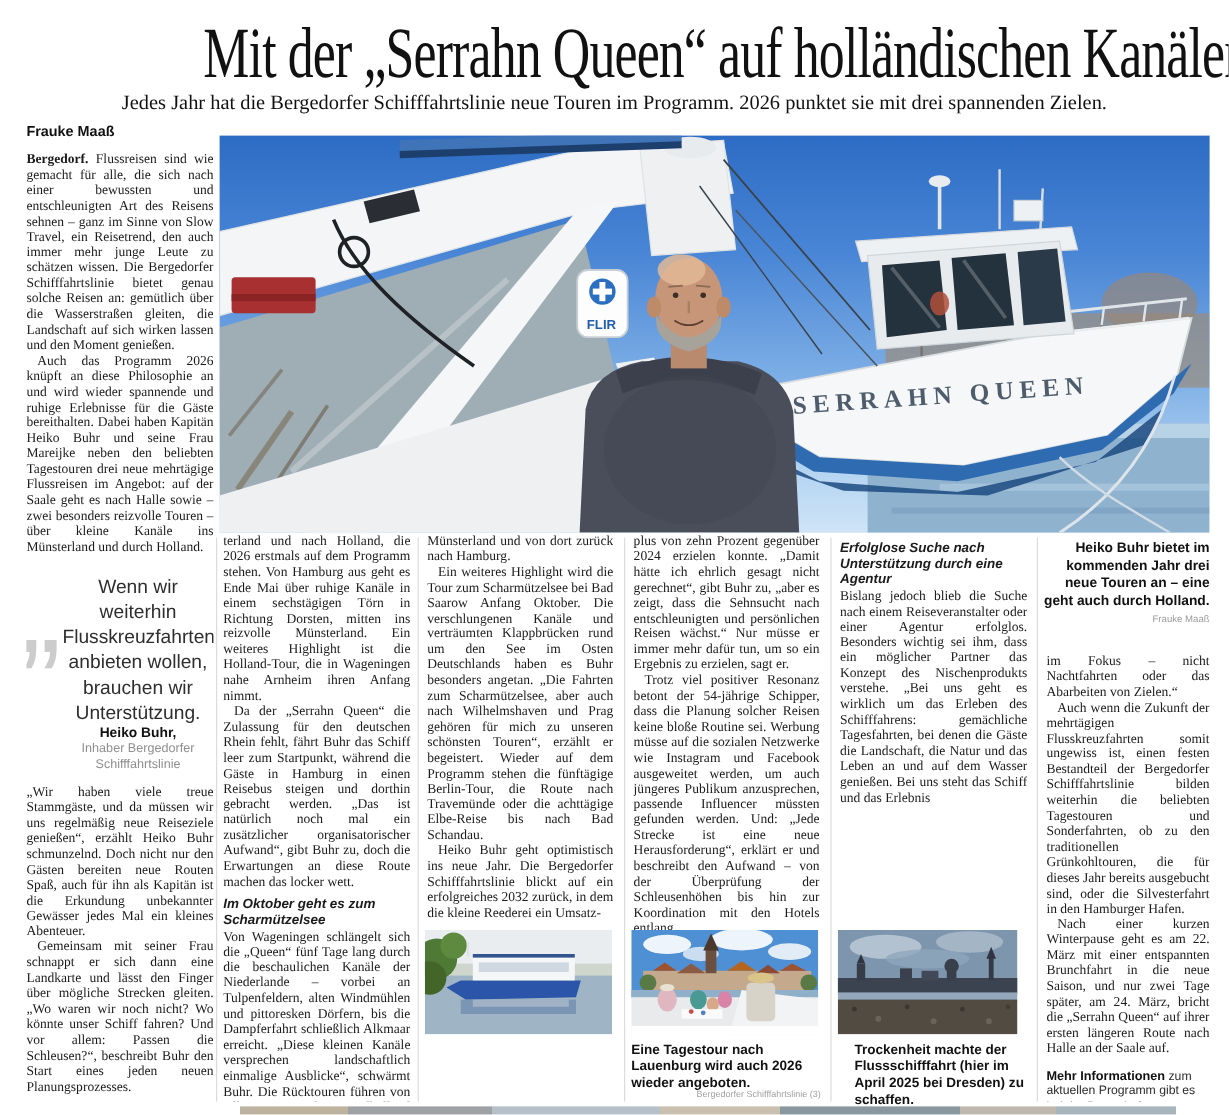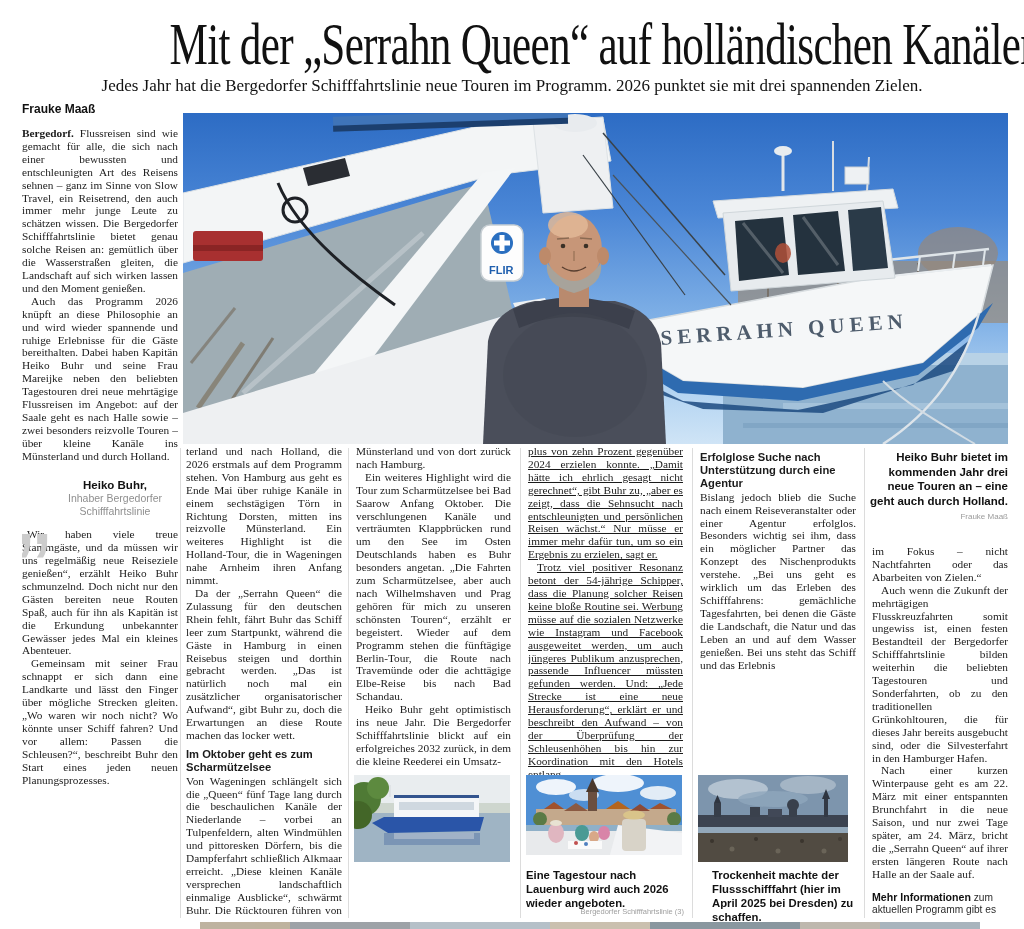--- a/index.html
+++ b/index.html
@@ -13,25 +13,25 @@
   .subhead{position:absolute;top:76px;left:0;width:1024px;text-align:center;font-size:17px;color:#111;}
   .byline{position:absolute;left:22px;top:102px;font-family:"Liberation Sans",sans-serif;
           font-size:12px;font-weight:bold;color:#111;}
 
   
   .col{position:absolute;font-size:11.3px;line-height:12.9px;text-align:justify;overflow:hidden;}
   .col p{margin:0;}
   .col p.ind{text-indent:9px;}
   .lead-in{font-weight:bold;}
   .sec-head{font-family:"Liberation Sans",sans-serif;font-weight:bold;font-size:11.2px;
-            line-height:12.9px;margin:6px 0 1px 0;text-align:left;}
+            line-height:12.9px;margin:6px 0 1px 0;text-align:left;font-style:italic;}
   .c1{left:22px;top:127px;width:156px;height:791px;}
   .c2{left:186px;top:445px;width:156px;height:473px;}
   .c3{left:356px;top:445px;width:155px;height:330px;}
-  .c4{left:528px;top:445px;width:155px;height:357px;text-decoration:underline;}
+  .c4{left:528px;top:445px;width:155px;height:357px;}
   .c5{left:700px;top:445px;width:156px;height:330px;}
   .c6{left:872px;top:545px;width:136px;height:373px;}
 
   .vrule{position:absolute;width:1px;background:#dcdcdc;top:448px;height:470px;}
 
   
   .pullquote{position:relative;margin:10px 0 8px 0;padding:6px 0 2px 30px;text-align:center;
              font-family:"Liberation Sans",sans-serif;}
   .qmark{position:absolute;left:-6px;top:-18px;font-size:105px;line-height:1;color:#cccccc;
          font-family:"Liberation Sans",sans-serif;}
@@ -187,20 +187,21 @@
   <div class="main-cap">
     <span>Heiko Buhr bietet im kommenden Jahr drei neue Touren an – eine geht auch durch Holland.</span>
     <span class="credit">Frauke Maaß</span>
   </div>
 
   <div class="col c1">
     <p><span class="lead-in">Bergedorf.</span> <span>Flussreisen sind wie gemacht für alle, die sich nach einer bewussten und entschleunigten Art des Reisens sehnen – ganz im Sinne von Slow Travel, ein Reisetrend, den auch immer mehr junge Leute zu schätzen wissen. Die Bergedorfer Schifffahrtslinie bietet genau solche Reisen an: gemütlich über die Wasserstraßen gleiten, die Landschaft auf sich wirken lassen und den Moment genießen.</span></p>
     <p class="ind">Auch das Programm 2026 knüpft an diese Philosophie an und wird wieder spannende und ruhige Erlebnisse für die Gäste bereithalten. Dabei haben Kapitän Heiko Buhr und seine Frau Mareijke neben den beliebten Tagestouren drei neue mehrtägige Flussreisen im Angebot: auf der Saale geht es nach Halle sowie – zwei besonders reizvolle Touren – über kleine Kanäle ins Münsterland und durch Holland.</p>
     <div class="pullquote">
       <span class="qmark">„</span>
+      <div class="qtext">Wenn wir weiterhin Flusskreuzfahrten anbieten wollen, brauchen wir Unterstützung.</div>
       <div class="qauthor">Heiko Buhr,</div>
       <div class="qrole">Inhaber Bergedorfer Schifffahrtslinie</div>
     </div>
     <p>„Wir haben viele treue Stammgäste, und da müssen wir uns regelmäßig neue Reiseziele genießen“, erzählt Heiko Buhr schmunzelnd. Doch nicht nur den Gästen bereiten neue Routen Spaß, auch für ihn als Kapitän ist die Erkundung unbekannter Gewässer jedes Mal ein kleines Abenteuer.</p>
     <p class="ind">Gemeinsam mit seiner Frau schnappt er sich dann eine Landkarte und lässt den Finger über mögliche Strecken gleiten. „Wo waren wir noch nicht? Wo könnte unser Schiff fahren? Und vor allem: Passen die Schleusen?“, beschreibt Buhr den Start eines jeden neuen Planungsprozesses.</p>
 
   </div>
 
   <div class="col c2">
     <p>terland und nach Holland, die 2026 erstmals auf dem Programm stehen. Von Hamburg aus geht es Ende Mai über ruhige Kanäle in einem sechstägigen Törn in Richtung Dorsten, mitten ins reizvolle Münsterland. Ein weiteres Highlight ist die Holland-Tour, die in Wageningen nahe Arnheim ihren Anfang nimmt.</p>

